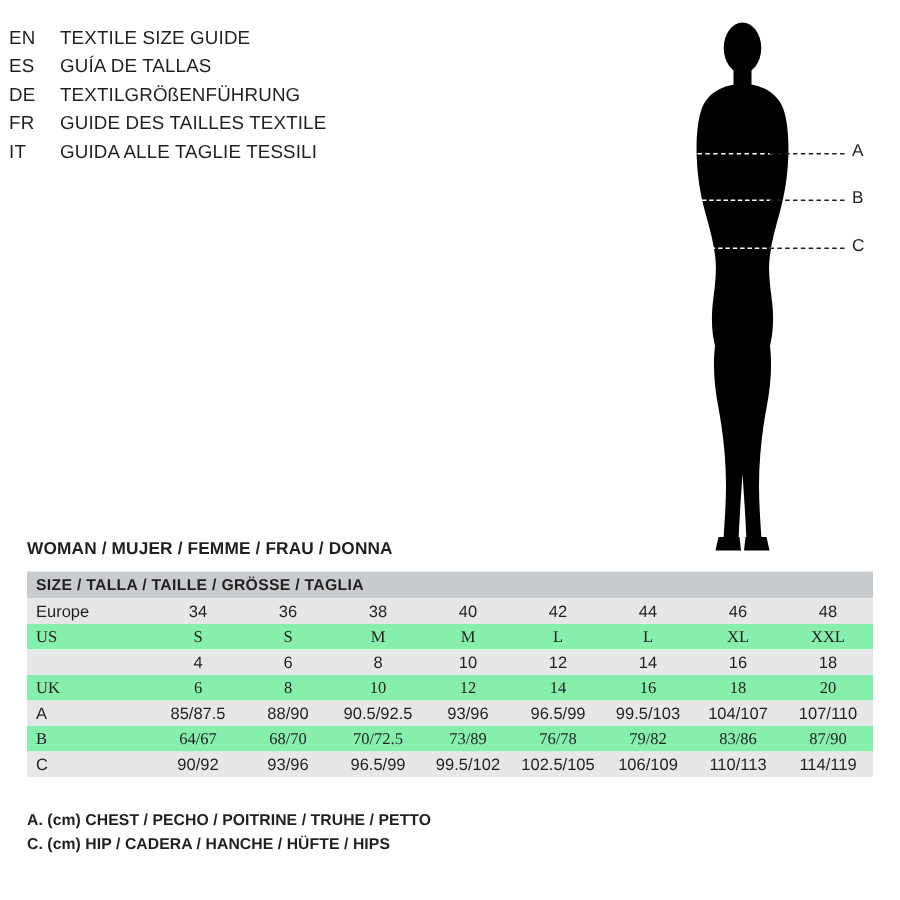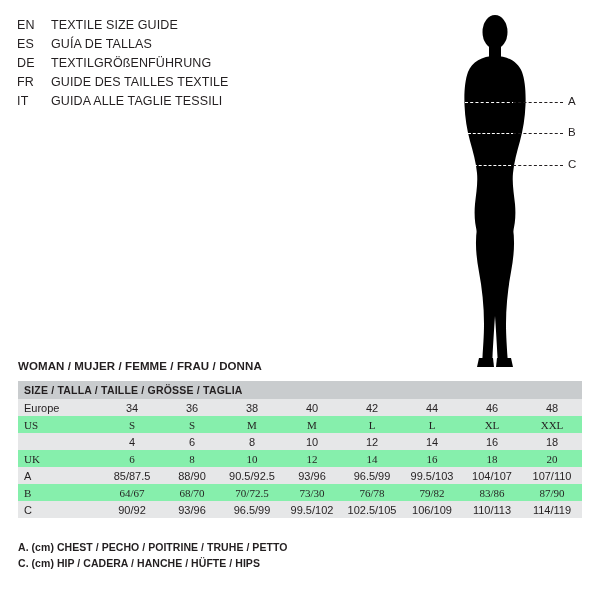--- a/index.html
+++ b/index.html
@@ -18,21 +18,21 @@
     position: relative;
     width: 600px;
     height: 600px;
     box-sizing: border-box;
   }
 
   
   .lang-block {
     position: absolute;
     top: 18px;
-    left: 17px;
+    left: 6px;
     width: 330px;
   }
   .lang-row {
     display: flex;
     align-items: baseline;
     height: 19px;
   }
   .lang-code {
     width: 34px;
     font-size: 12.5px;
@@ -298,21 +298,21 @@
           <td>99.5/103</td>
           <td>104/107</td>
           <td>107/110</td>
         </tr>
 
         <tr class="plain">
           <td class="rowhead">B</td>
           <td>64/67</td>
           <td>68/70</td>
           <td>70/72.5</td>
-          <td>73/30</td>
+          <td>73/89</td>
           <td>76/78</td>
           <td>79/82</td>
           <td>83/86</td>
           <td>87/90</td>
         </tr>
 
         <tr class="shade">
           <td class="rowhead">C</td>
           <td>90/92</td>
           <td>93/96</td>

